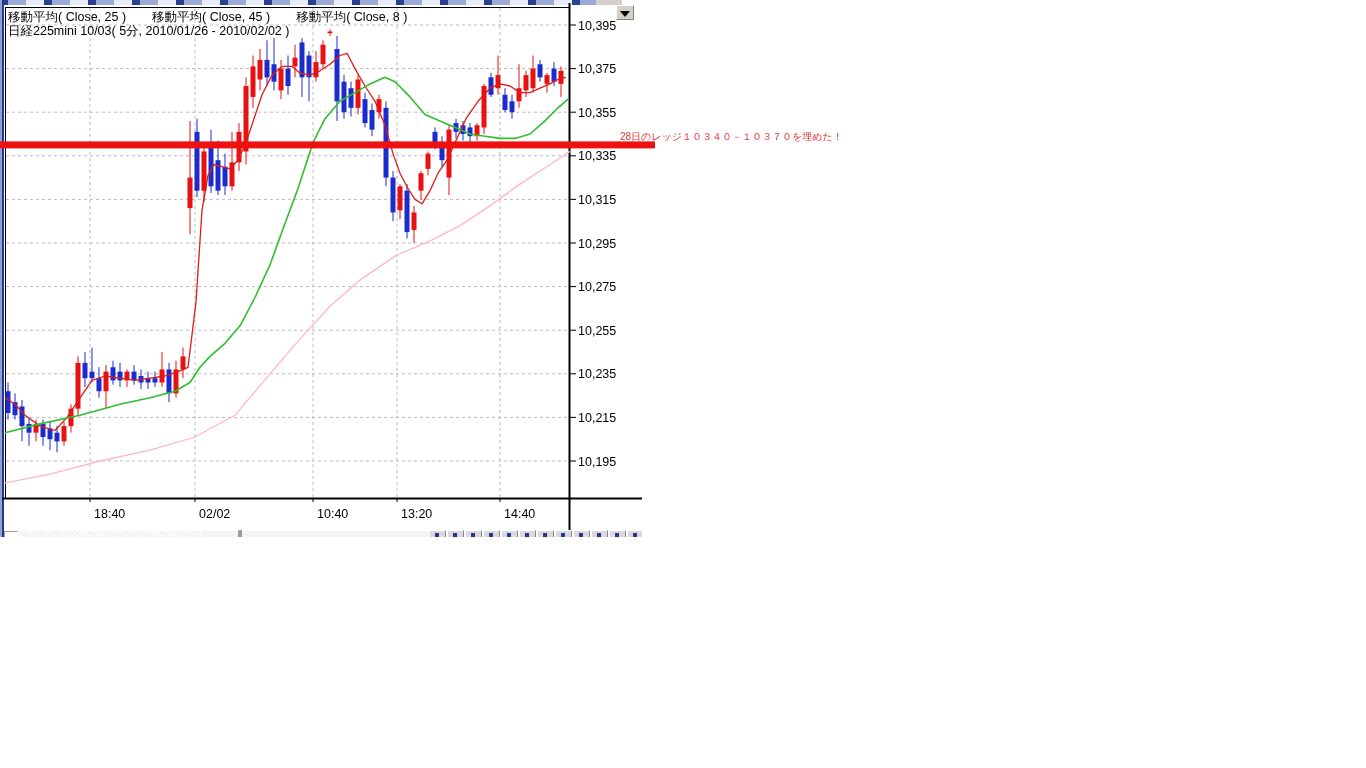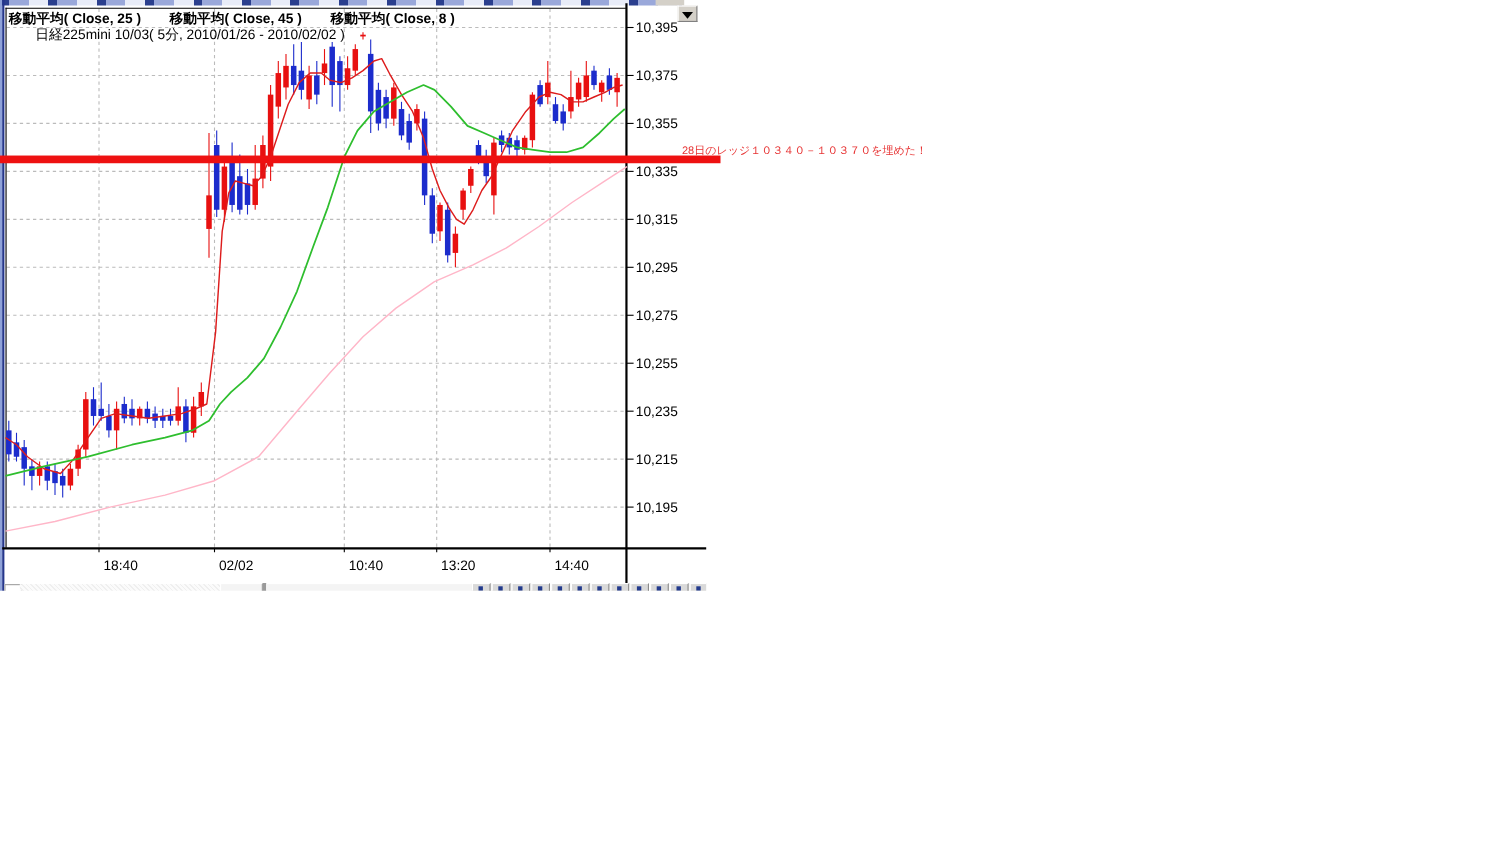--- a/index.html
+++ b/index.html
@@ -8,22 +8,22 @@
   .abs{position:absolute;}
   
   .top-strip{left:0;top:0;width:620px;height:5px;
     background:repeating-linear-gradient(90deg,#2b3f8e 0 8px,#9aa8da 8px 26px,#e8ecf8 26px 44px);}
   .top-strip-grey{left:596px;top:0;width:26px;height:5px;background:#d4d0c8;}
   
   .left-edge{left:0;top:0;width:2px;height:537px;background:#8fa2d8;}
   .left-edge2{left:2px;top:0;width:2px;height:537px;background:#25368c;}
   svg{position:absolute;left:0;top:0;}
   .hdr{left:8px;top:9px;font-size:12.5px;color:#000;white-space:nowrap;letter-spacing:0px;}
-  .hdr span{margin-right:26px;font-weight:bold;}
-  .sub{left:8px;top:23px;font-size:12.5px;color:#000;white-space:nowrap;margin-left:24px;}
+  .hdr span{margin-right:26px;}
+  .sub{left:8px;top:23px;font-size:12.5px;color:#000;white-space:nowrap;}
   .dd-btn{left:616px;top:5px;width:18px;height:15px;background:#d4d0c8;
     border:1px solid;border-color:#ffffff #808080 #808080 #ffffff;padding:0;cursor:pointer;}
   .tri{display:block;margin:2px auto 0;width:0;height:0;
     border-left:5px solid transparent;border-right:5px solid transparent;border-top:6px solid #000;}
   .annot{left:620px;top:130px;font-size:10px;color:#e73333;white-space:nowrap;}
   
   .bottom-bar{left:0;top:530px;width:642px;height:7px;overflow:hidden;}
   .sb-btn-left{position:absolute;left:4px;top:1px;width:14px;height:12px;background:#fff;border:1px solid #a0a0a0;}
   .sb-track{position:absolute;left:18px;top:1px;width:182px;height:12px;
     background:repeating-linear-gradient(45deg,#efefef 0 1px,#fbfbfb 1px 3px);}

